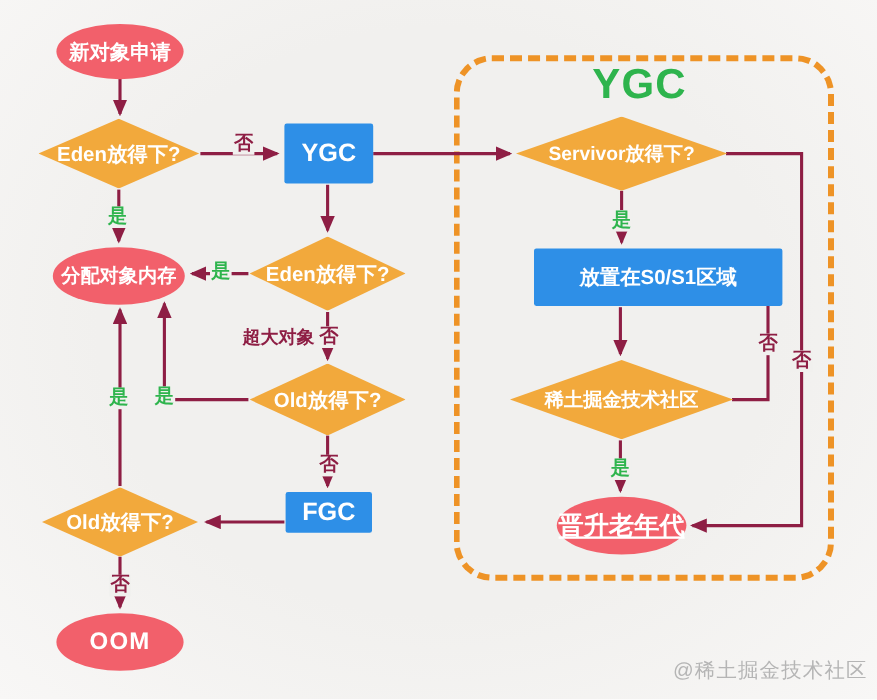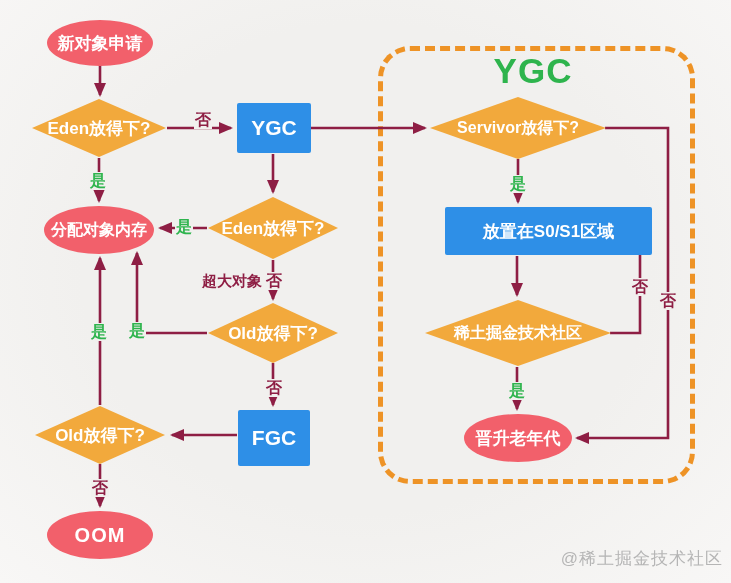--- a/index.html
+++ b/index.html
@@ -36,27 +36,27 @@
     position:absolute;z-index:4;right:8px;bottom:13px;
     color:#b5b5b5;font-size:17px;letter-spacing:1px;
   }
   
   .n-start   {left:47px; top:20px; width:106px;height:46px;font-size:17px;}
   .n-eden1   {left:32px; top:99px; width:134px;height:58px;font-size:17px;}
   .n-ygc     {left:237px;top:103px;width:74px; height:50px;font-size:21px;}
   .n-alloc   {left:44px; top:206px;width:110px;height:48px;font-size:16px;}
   .n-eden2   {left:208px;top:197px;width:130px;height:62px;font-size:17px;}
   .n-old1    {left:208px;top:303px;width:130px;height:60px;font-size:17px;}
-  .n-fgc     {left:238px;top:410px;width:72px; height:56px;font-size:21px;}
+  .n-fgc     {left:238px;top:410px;width:72px; height:34px;font-size:21px;}
   .n-old2    {left:35px; top:406px;width:130px;height:58px;font-size:17px;}
   .n-oom     {left:47px; top:511px;width:106px;height:48px;font-size:20px;letter-spacing:1px;}
   .n-survivor{left:430px;top:97px; width:176px;height:62px;font-size:16px;}
   .n-s0s1    {left:413px;top:207px;width:207px;height:48px;font-size:17px;margin-left:32px;}
   .n-threshold{left:425px;top:300px;width:186px;height:66px;font-size:16px;}
-  .n-promote {left:464px;top:414px;width:108px;height:48px;font-size:17px;}
+  .n-promote {left:464px;top:414px;width:108px;height:48px;font-size:21px;text-decoration:underline;}
 </style>
 </head>
 <body>
 
 <div class="stage">
 
   <div class="group-box"></div>
   <div class="group-title">YGC</div>
 
   <svg class="wires" width="731" height="583" viewBox="0 0 731 583">

